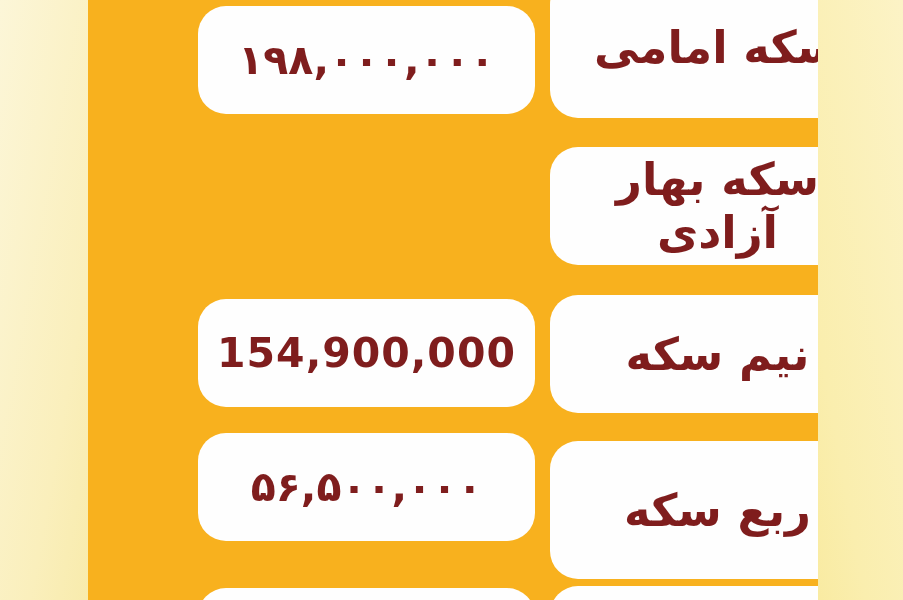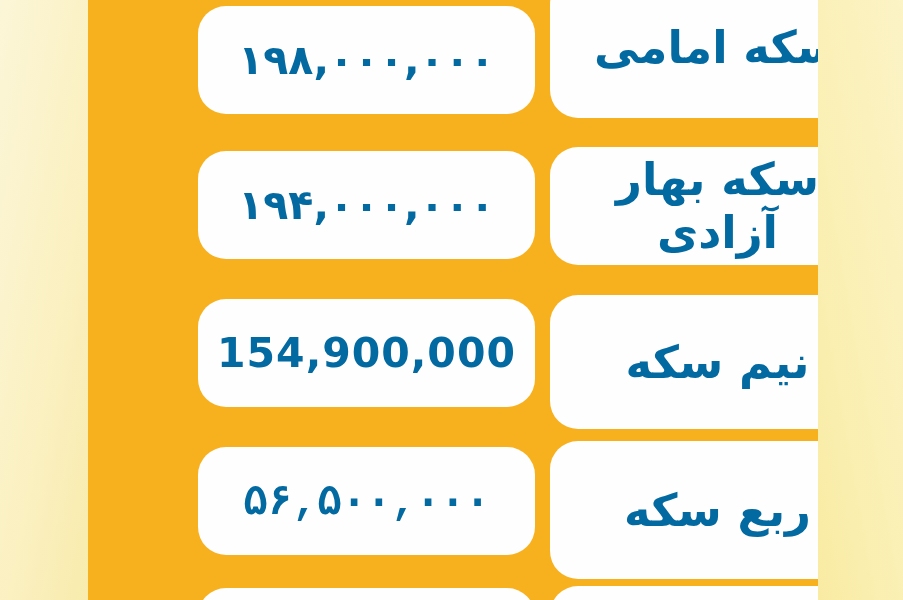--- a/index.html
+++ b/index.html
@@ -39,21 +39,21 @@
     height: 600px;
     background: #F8B11E;
   }
   .cell {
     position: absolute;
     background: #FEFEFE;
     border-radius: 28px;
     display: flex;
     align-items: center;
     justify-content: center;
-    color: #0369a1;
+    color: #7f1d1d;
     font-weight: bold;
     text-align: center;
     box-sizing: border-box;
   }
   .price-cell {
     left: 110px;
     width: 337px;
     font-size: 41px;
     letter-spacing: 1px;
     direction: ltr;
@@ -63,44 +63,41 @@
     width: 335px;
     font-size: 45px;
     direction: rtl;
   }
   
   .r1.price-cell { top: 6px;   height: 108px; }
   .r1.name-cell  { top: -24px; height: 142px; }
   .r2.price-cell { top: 151px; height: 108px; }
   .r2.name-cell  { top: 147px; height: 118px; }
   .r3.price-cell { top: 299px; height: 108px; }
-  .r3.name-cell  { top: 295px; height: 134px; }
-  .r4.price-cell { top: 447px; height: 108px; font-family: Liberation Mono, monospace; }
+  .r3.name-cell  { top: 295px; height: 118px; }
+  .r4.price-cell { top: 433px; height: 108px; }
   .r4.name-cell  { top: 441px; height: 138px; }
   .r5.price-cell { top: 588px; height: 70px; }
   .r5.name-cell  { top: 586px; height: 70px; }
 </style>
 </head>
 <body>
 
 <div class="side-strip left"></div>
 <div class="side-strip right"></div>
 
 <div class="panel">
 
   <div class="cell price-cell r1">
     <span>۱۹۸,۰۰۰,۰۰۰</span>
   </div>
   <div class="cell name-cell r1">
     <span>سکه امامی</span>
   </div>
 
-  <div class="cell price-cell r2">
-    <span>۱۹۴,۰۰۰,۰۰۰</span>
-  </div>
   <div class="cell name-cell r2">
     <span>سکه بهار آزادی</span>
   </div>
 
   <div class="cell price-cell r3">
     <span>154,900,000</span>
   </div>
   <div class="cell name-cell r3">
     <span>نیم سکه</span>
   </div>

